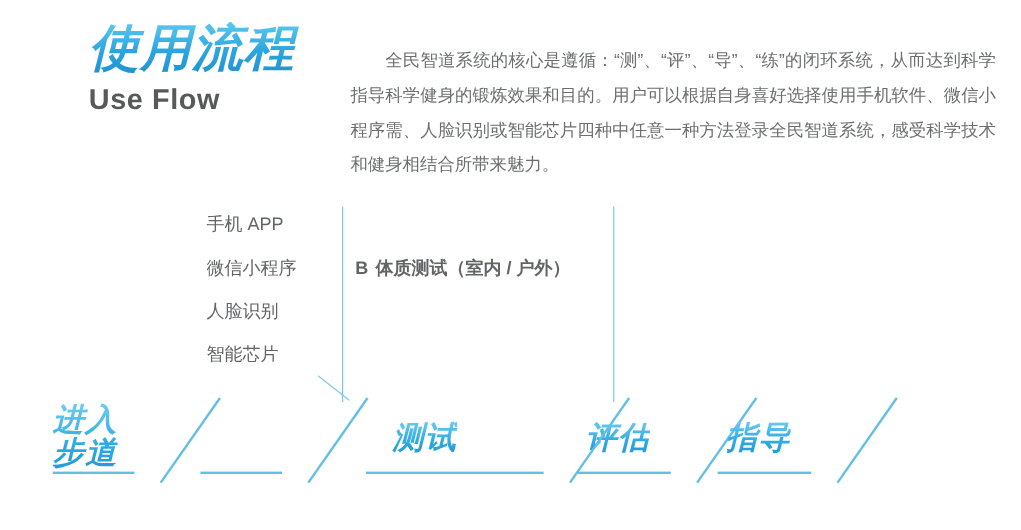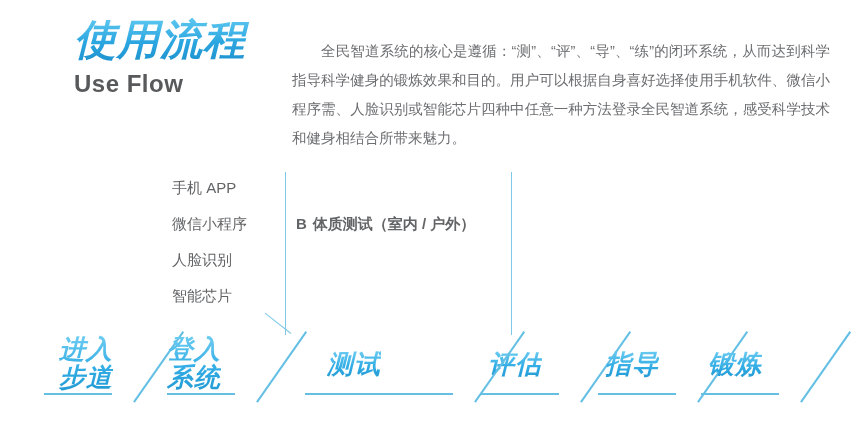--- a/index.html
+++ b/index.html
@@ -184,29 +184,27 @@
 
   <div id="test-types">
     <div class="test-item">
       <span class="test-key">B</span><span>体质测试（室内 / 户外）</span>
     </div>
   </div>
 
   <div id="step-strip">
 
     <div class="step" style="left:0px; width:160px;">
-      <div class="step-label two-line" style="left:44px;margin-left:15px;">进入
+      <div class="step-label two-line" style="left:44px;">进入
 步道</div>
       <div class="step-underline" style="left:44px; width:68px;"></div>
       <div class="step-slash" style="left:133px; top:-4px; height:86px; transform:rotate(35deg);"></div>
     </div>
 
     <div class="step" style="left:160px; width:145px;">
-      <div class="step-label two-line" style="left:7px;">登入
-系统</div>
       <div class="step-underline" style="left:7px; width:68px;"></div>
       <div class="step-slash" style="left:96px; top:-4px; height:86px; transform:rotate(35deg);"></div>
     </div>
 
     <div class="step" style="left:485px; width:110px;">
       <div class="step-label one-line" style="left:3px;">评估</div>
       <div class="step-underline" style="left:-4px; width:78px;"></div>
       <div class="step-slash" style="left:95px; top:-4px; height:86px; transform:rotate(35deg);"></div>
     </div>
 
@@ -215,20 +213,15 @@
       <div class="step-underline" style="left:0px; width:148px;"></div>
       <div class="step-slash" style="left:169px; top:-4px; height:86px; transform:rotate(35deg);"></div>
     </div>
 
     <div class="step" style="left:602px; width:110px;">
       <div class="step-label one-line" style="left:3px;">指导</div>
       <div class="step-underline" style="left:-4px; width:78px;"></div>
       <div class="step-slash" style="left:95px; top:-4px; height:86px; transform:rotate(35deg);"></div>
     </div>
 
-    <div class="step" style="left:705px; width:146px;">
-      <div class="step-label one-line" style="left:3px;">锻炼</div>
-      <div class="step-underline" style="left:-4px; width:78px;"></div>
-      <div class="step-slash" style="left:95px; top:-4px; height:86px; transform:rotate(35deg);"></div>
-    </div>
 
   </div>
 </div>
 
 </body></html>

